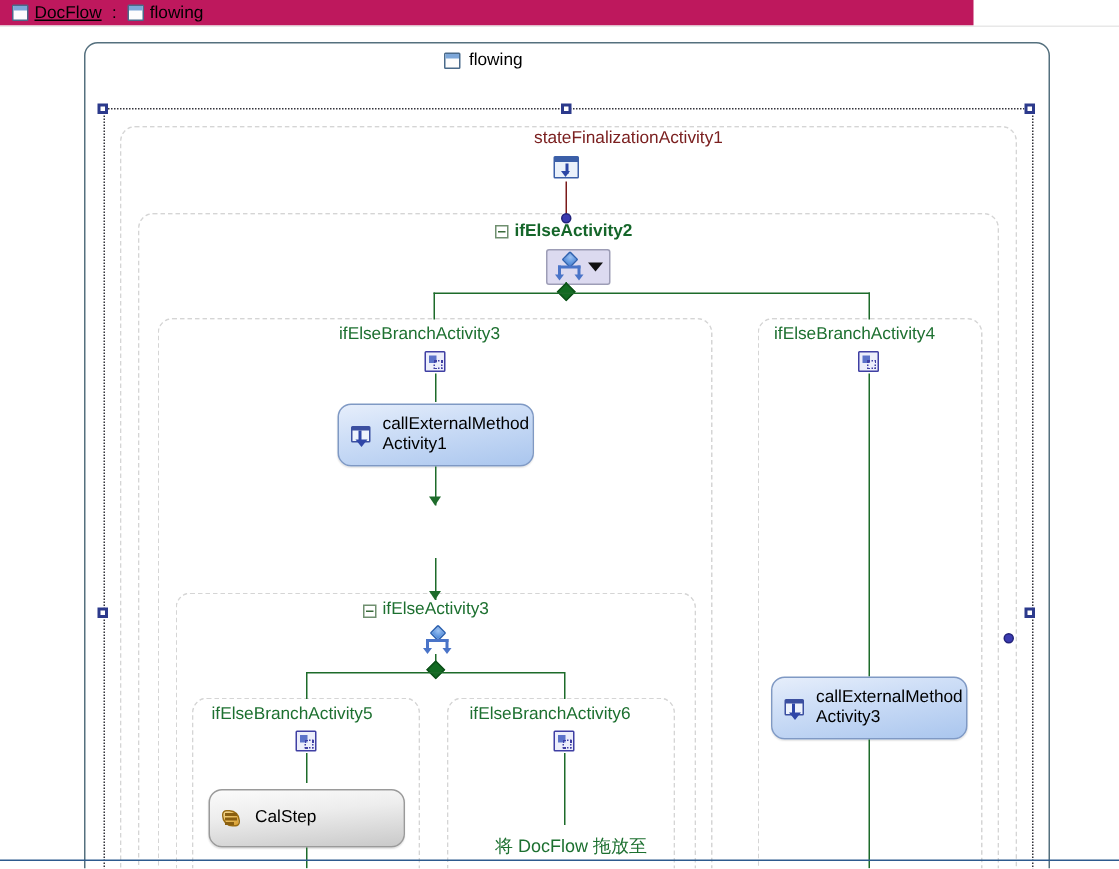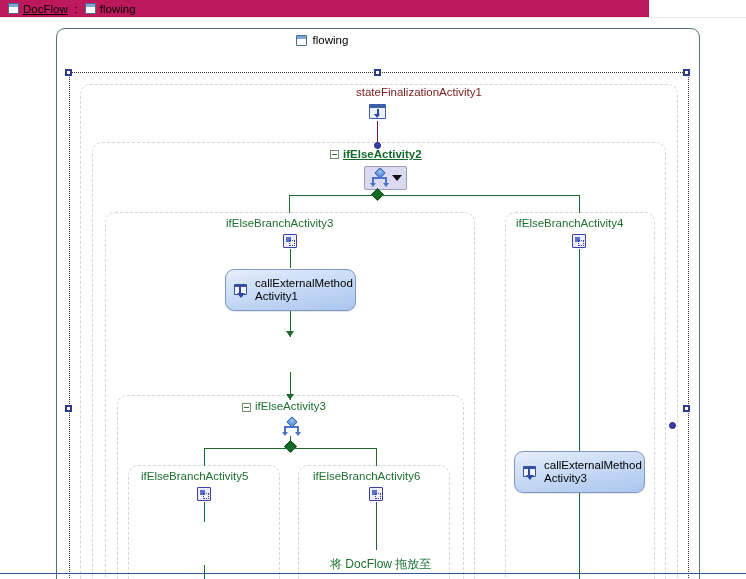--- a/index.html
+++ b/index.html
@@ -184,21 +184,21 @@
       <div class="icon-sf">
           <span class="fr"></span>
           <span class="ar"></span>
           <span class="arh"></span>
         </div>
     </div>
     <div class="rline" style="left:377px;top:103px;height:23px;"></div>
     <div class="cdot" style="left:374px;top:124px;"></div>
 
     <div class="toggle" style="left:330px;top:132px;"></div>
-    <div class="lbl greenb" style="left:343px;top:130px;text-decoration:underline;">ifElseActivity2</div>
+    <div class="lbl greenb" style="left:343px;top:130px;">ifElseActivity2</div>
     <div class="chip" style="left:364px;top:148px;">
       <span class="icon-ifelse">
         <span class="d"></span>
           <span class="barT"></span>
           <span class="armL"></span>
           <span class="armR"></span>
         <span class="tipL"></span>
           <span class="tipR"></span>
       </span>
       <span class="caret"></span>
@@ -249,20 +249,29 @@
     <div class="gline h" style="left:204px;top:430px;width:172px;"></div>
     <div class="gline v" style="left:204px;top:430px;height:18px;"></div>
     <div class="gline v" style="left:376px;top:430px;height:18px;"></div>
 
     <div class="lbl green" style="left:141px;top:452px;">ifElseBranchActivity5</div>
     <div style="position:absolute;left:197px;top:469px;">
       <span class="icon-branch"><span class="b1"></span><span class="b2"></span><span class="b3"></span></span>
     </div>
     <div class="gline v" style="left:204px;top:484px;height:20px;"></div>
 
+    <div class="actbox gray" style="left:139px;top:508px;width:131px;height:39px;">
+      <span class="icon-scroll">
+        <span class="p1"></span>
+          <span class="p2"></span>
+          <span class="p3"></span>
+          <span class="p4"></span>
+      </span>
+      <span class="actlabel">CalStep</span>
+    </div>
     <div class="gline v" style="left:204px;top:547px;height:14px;"></div>
 
     <div class="lbl green" style="left:313px;top:452px;">ifElseBranchActivity6</div>
     <div style="position:absolute;left:369px;top:469px;">
       <span class="icon-branch"><span class="b1"></span><span class="b2"></span><span class="b3"></span></span>
     </div>
     <div class="gline v" style="left:376px;top:484px;height:48px;"></div>
     <div class="lbl green" style="left:330px;top:538px;font-size:12px;">将 DocFlow 拖放至</div>
 
     <div class="lbl green" style="left:516px;top:199px;">ifElseBranchActivity4</div>

